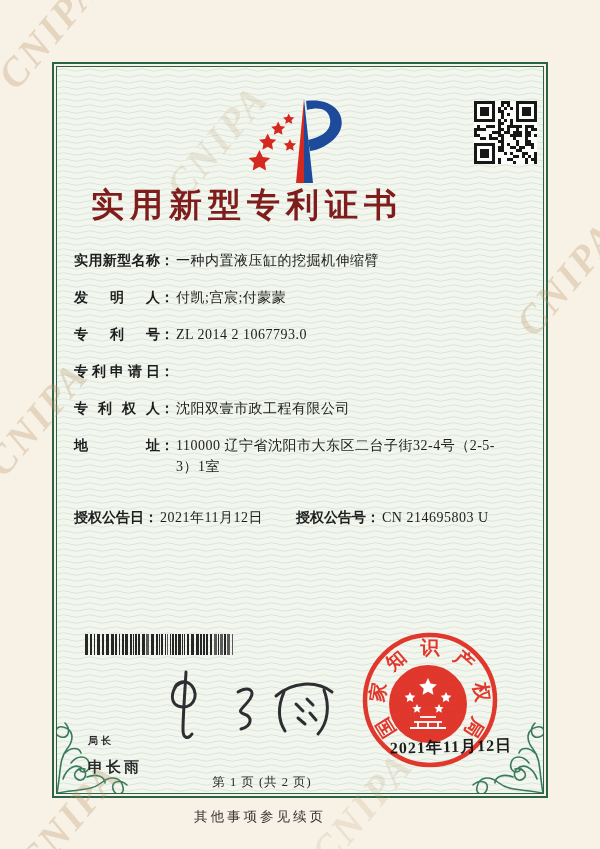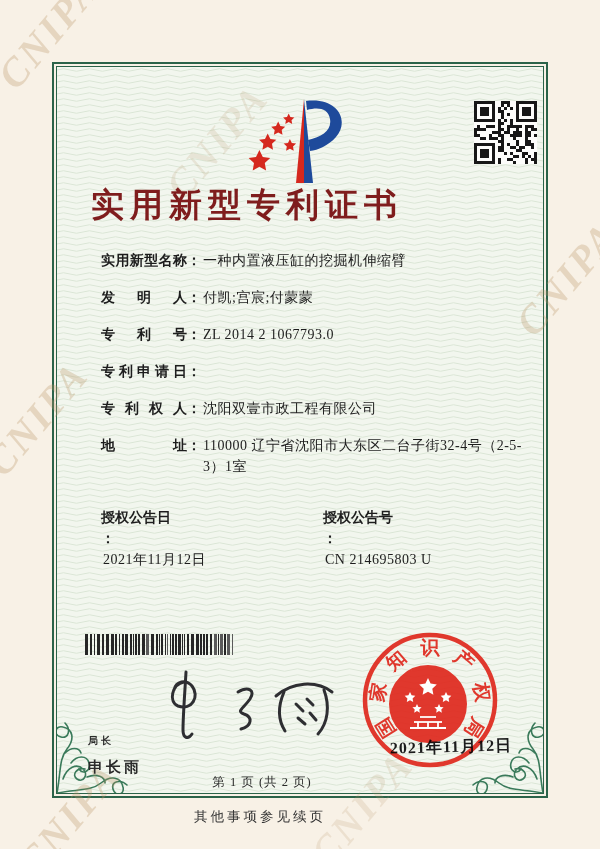--- a/index.html
+++ b/index.html
@@ -35,30 +35,30 @@
   .cert-no {
     position:absolute; left:76px; top:100px;
     font-size:15px; letter-spacing:2.5px; color:#1e1e1e;
   }
   .logo { position:absolute; left:238px; top:95px; }
   .qr { position:absolute; left:474px; top:101px; width:63px; height:63px; background:#fdfdfb; }
   .title {
     position:absolute; left:0; top:183px; width:494px; text-align:center;
     font-size:33px; font-weight:700; letter-spacing:6px; color:#7f1d1d;
   }
-  .fields { position:absolute; left:101px; top:250px; width:432px; font-size:14px; color:#1d1d1d; }
+  .fields { position:absolute; left:74px; top:250px; width:432px; font-size:14px; color:#1d1d1d; }
   .field-row { display:flex; line-height:21px; margin-bottom:16px; }
   .flabel {
     display:inline-block; width:86px; flex:0 0 86px;
     text-align:justify; text-align-last:justify; font-weight:600;
   }
   .fcolon { flex:0 0 14px; font-weight:600; }
   .fvalue { flex:1; padding-left:2px; letter-spacing:0.5px; }
   .grant-row { display:flex; line-height:21px; }
-  .grant-pair { display:flex;flex-direction:column; }
+  .grant-pair { display:flex; }
   .grant-pair.first { width:222px; flex:0 0 222px; }
   .glabel { font-weight:600; }
   .gvalue { padding-left:2px; letter-spacing:0.5px; }
   .body-text {
     position:absolute; left:88px; top:496px; width:432px;
     font-size:13.5px; line-height:1.73; color:#343434; text-align:justify;
     letter-spacing:0.3px;
   }
   .body-text p { text-indent:2em; }
   .barcode { position:absolute; left:85px; top:634px; }

